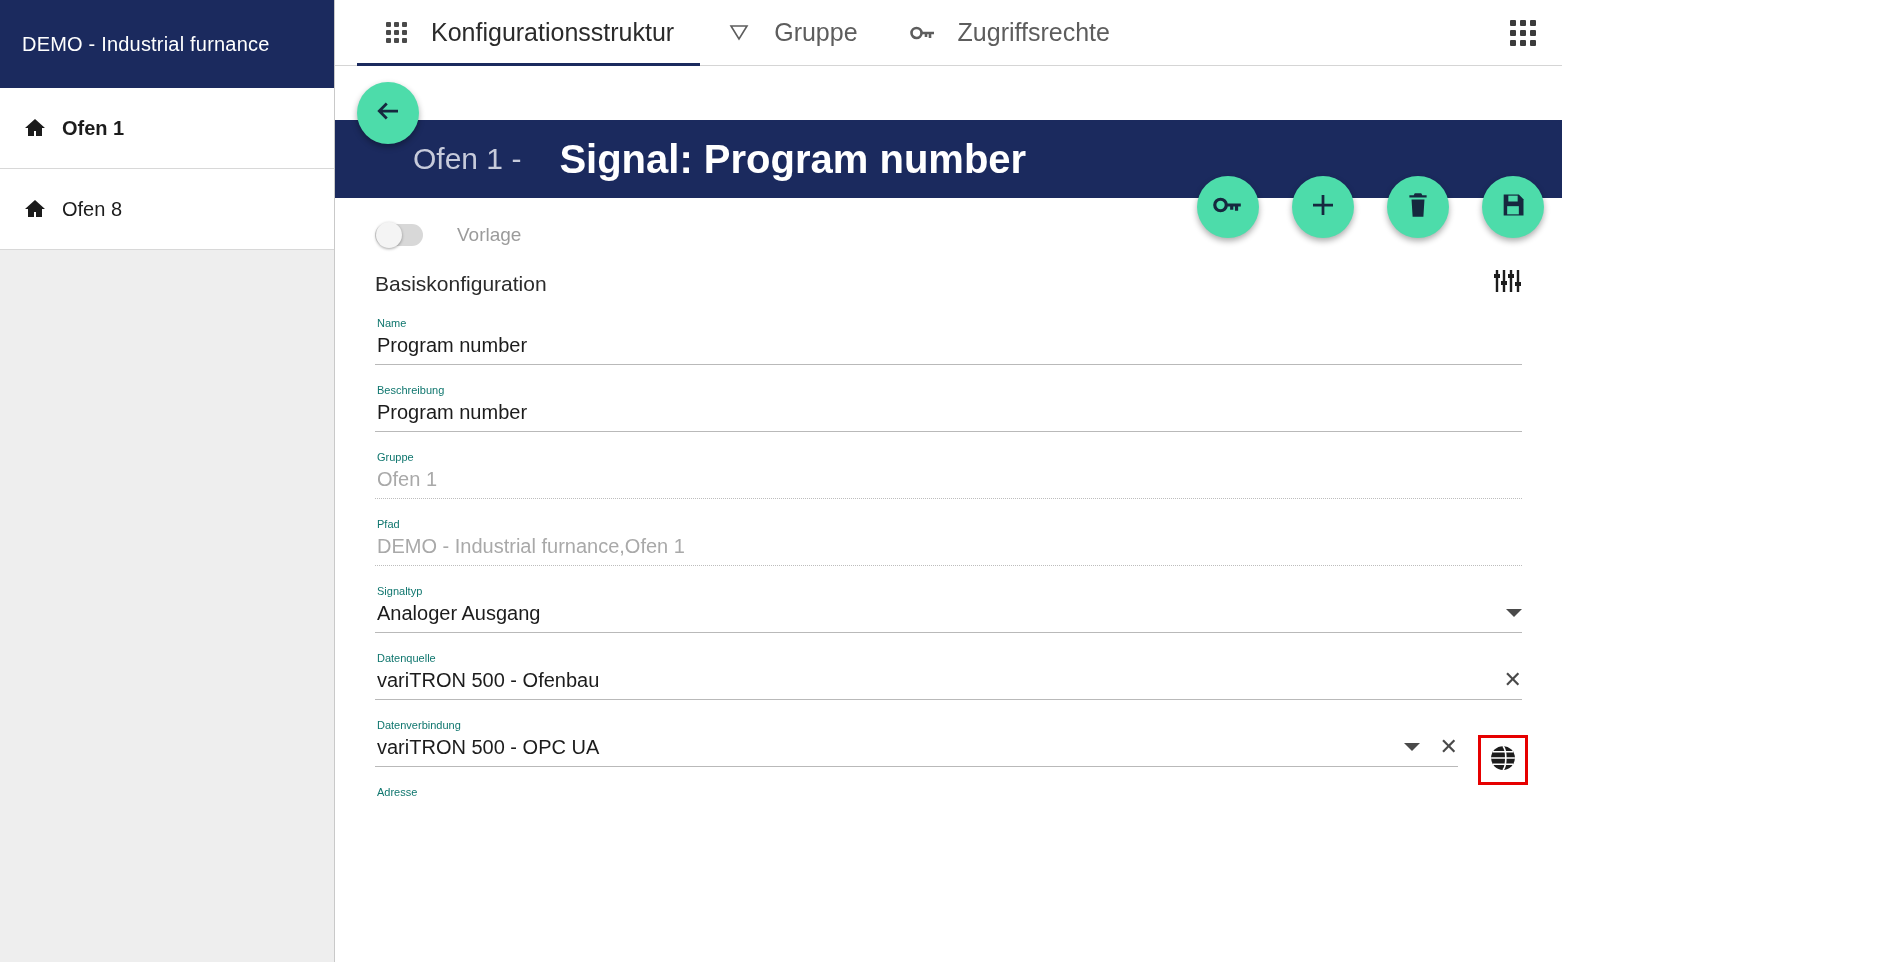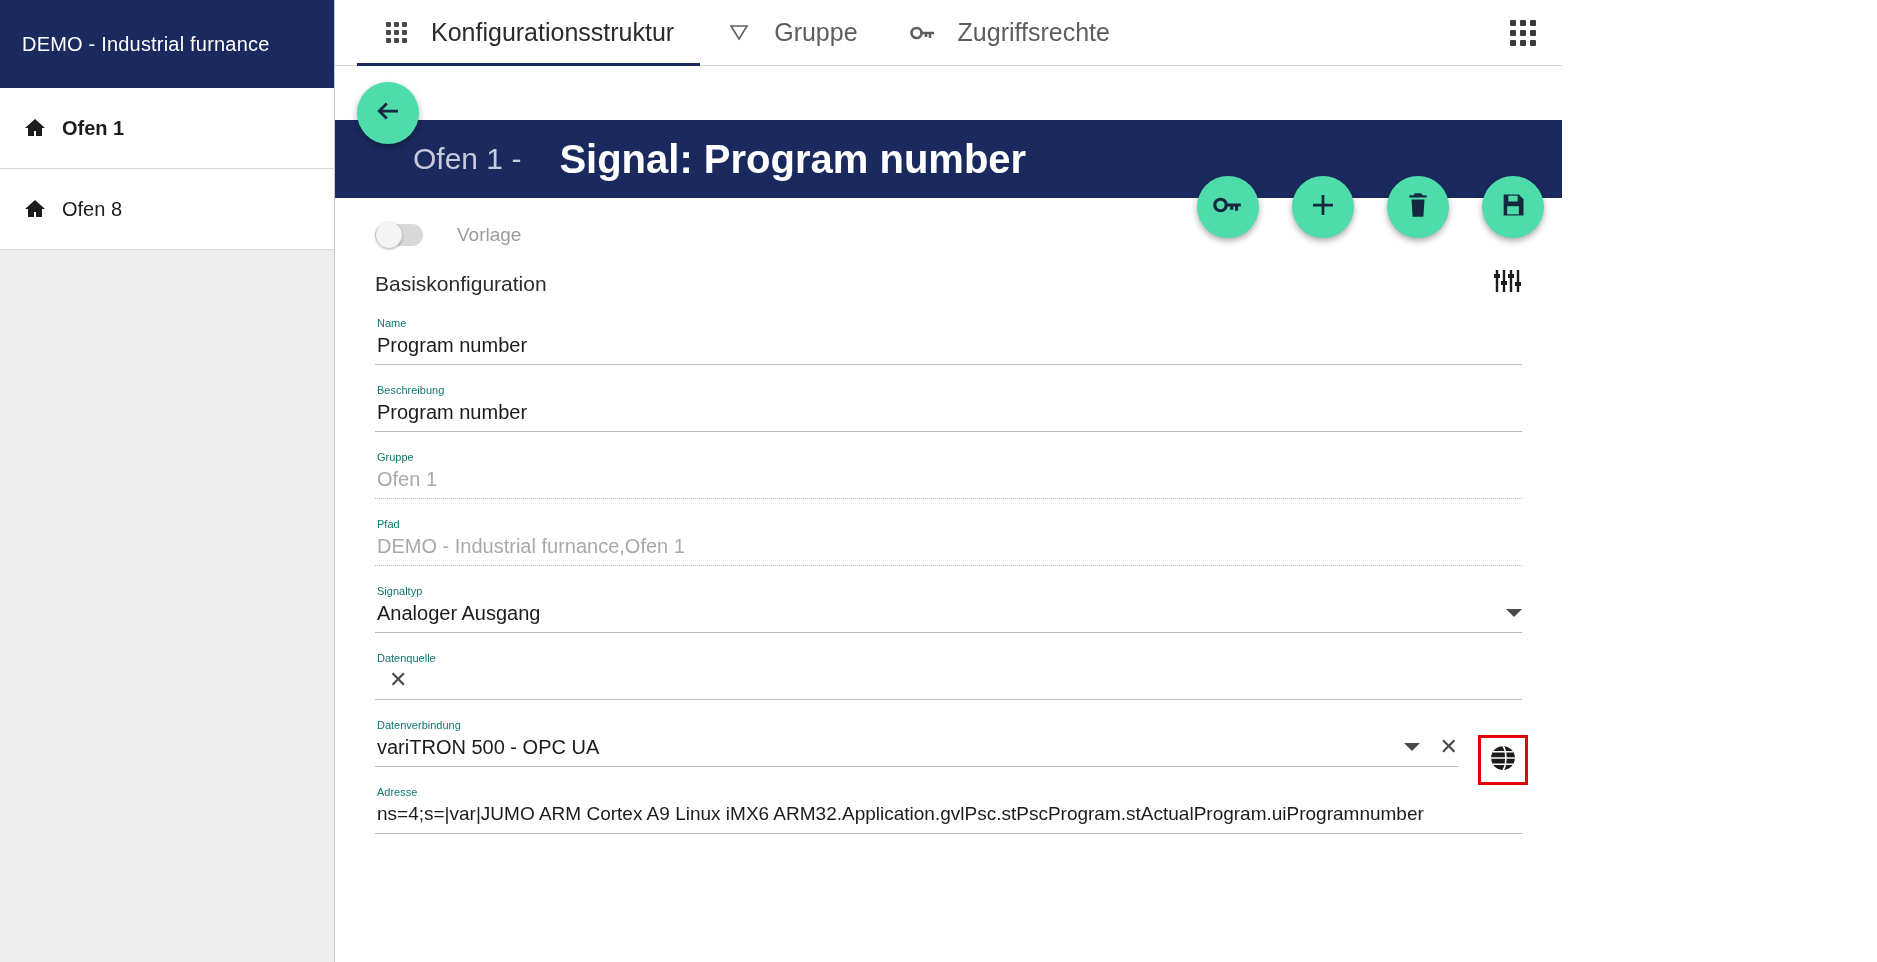--- a/index.html
+++ b/index.html
@@ -445,20 +445,21 @@
             <div class="field-value">Analoger Ausgang</div>
             <div class="adorn">
               <span class="caret-down"></span>
             </div>
           </div>
         </div>
 
         <div class="field">
           <div class="field-label">Datenquelle</div>
           <div class="field-value-row">
+            <div class="field-value">variTRON 500 - Ofenbau</div>
             <div class="adorn">
               <span class="x-mark">✕</span>
             </div>
           </div>
         </div>
 
         <div class="field" style="padding-right:64px;">
           <div class="field-label">Datenverbindung</div>
           <div class="field-value-row">
             <div class="field-value">variTRON 500 - OPC UA</div>
@@ -472,21 +473,18 @@
               <svg width="30" height="30" viewBox="0 0 24 24">
                 <circle cx="12" cy="12" r="9.5" fill="#1c1c1c"></circle>
                 <path d="M12 2.5c3 3 3 16 0 19M2.5 12h19M4 7h16M4 17h16" stroke="#ffffff" stroke-width="1.3" fill="none"></path>
               </svg>
             </span>
           </div>
         </div>
 
         <div class="field">
           <div class="field-label">Adresse</div>
-          <div class="field-value-row">
-            <div class="field-value mono-addr">ns=4;s=|var|JUMO ARM Cortex A9 Linux iMX6 ARM32.Application.gvlPsc.stPscProgram.stActualProgram.uiProgramnumber</div>
-          </div>
         </div>
 
       </div>
     </div>
   </div>
 </div>
 
 </body></html>

